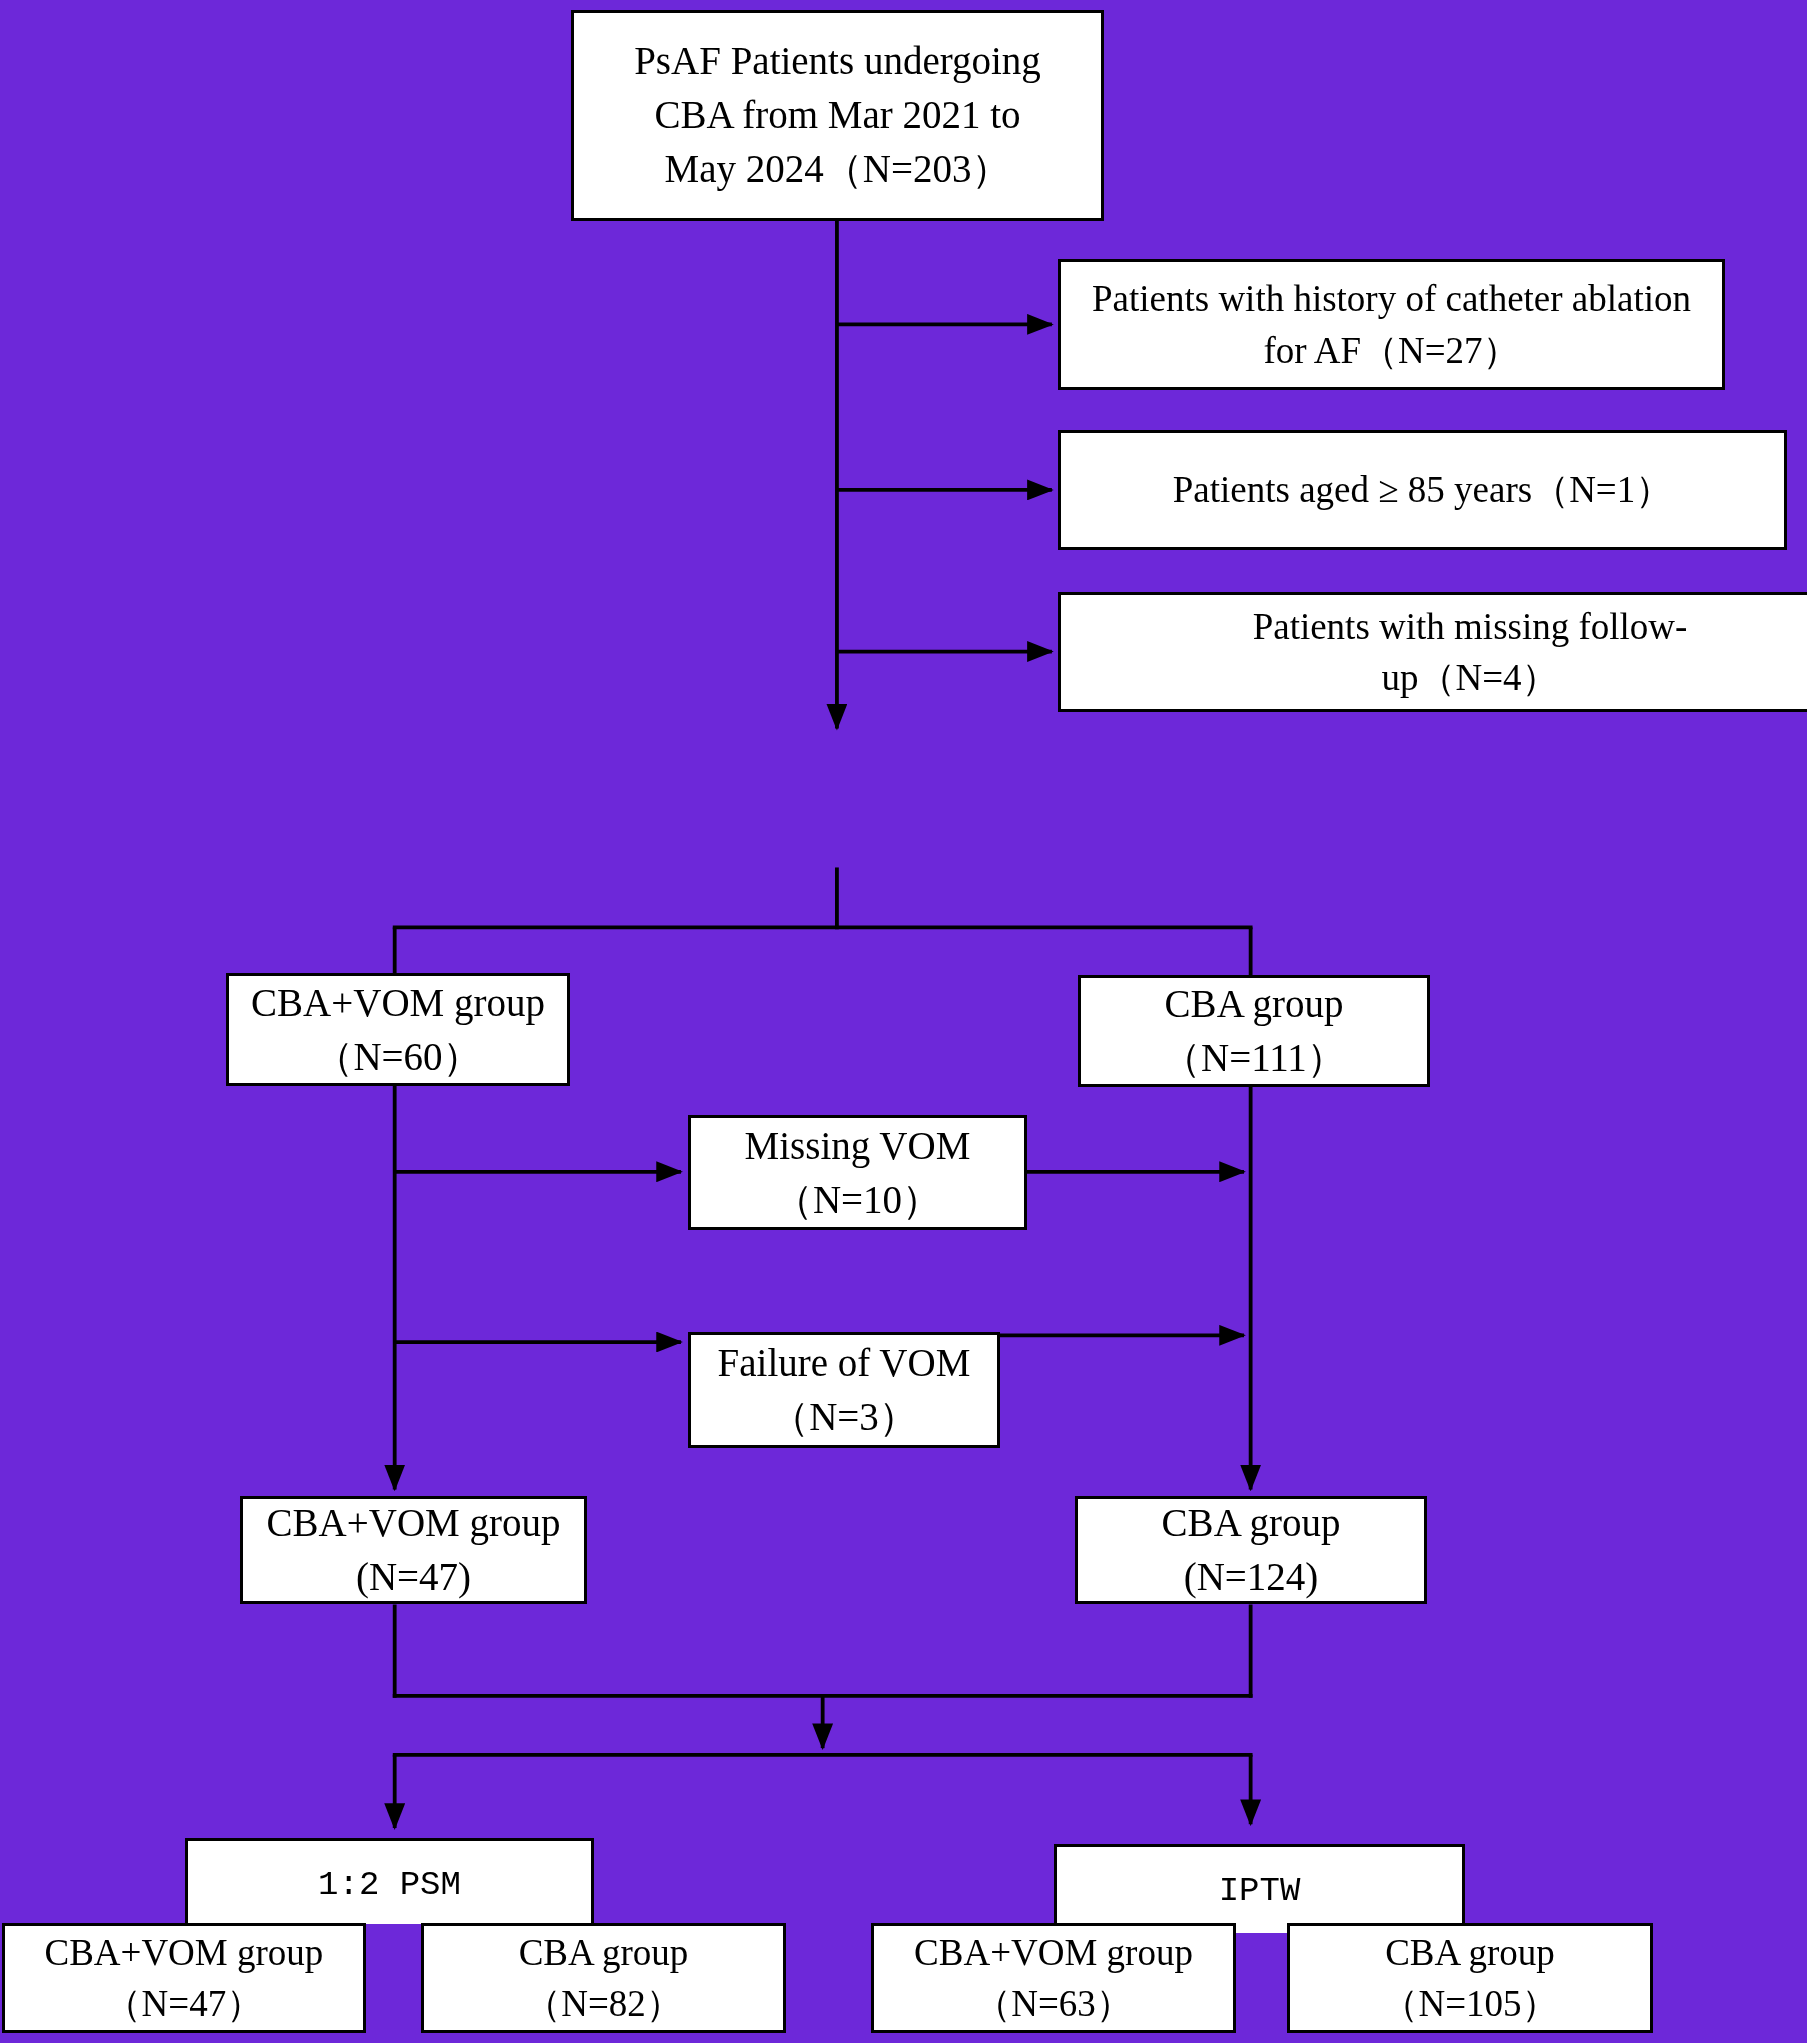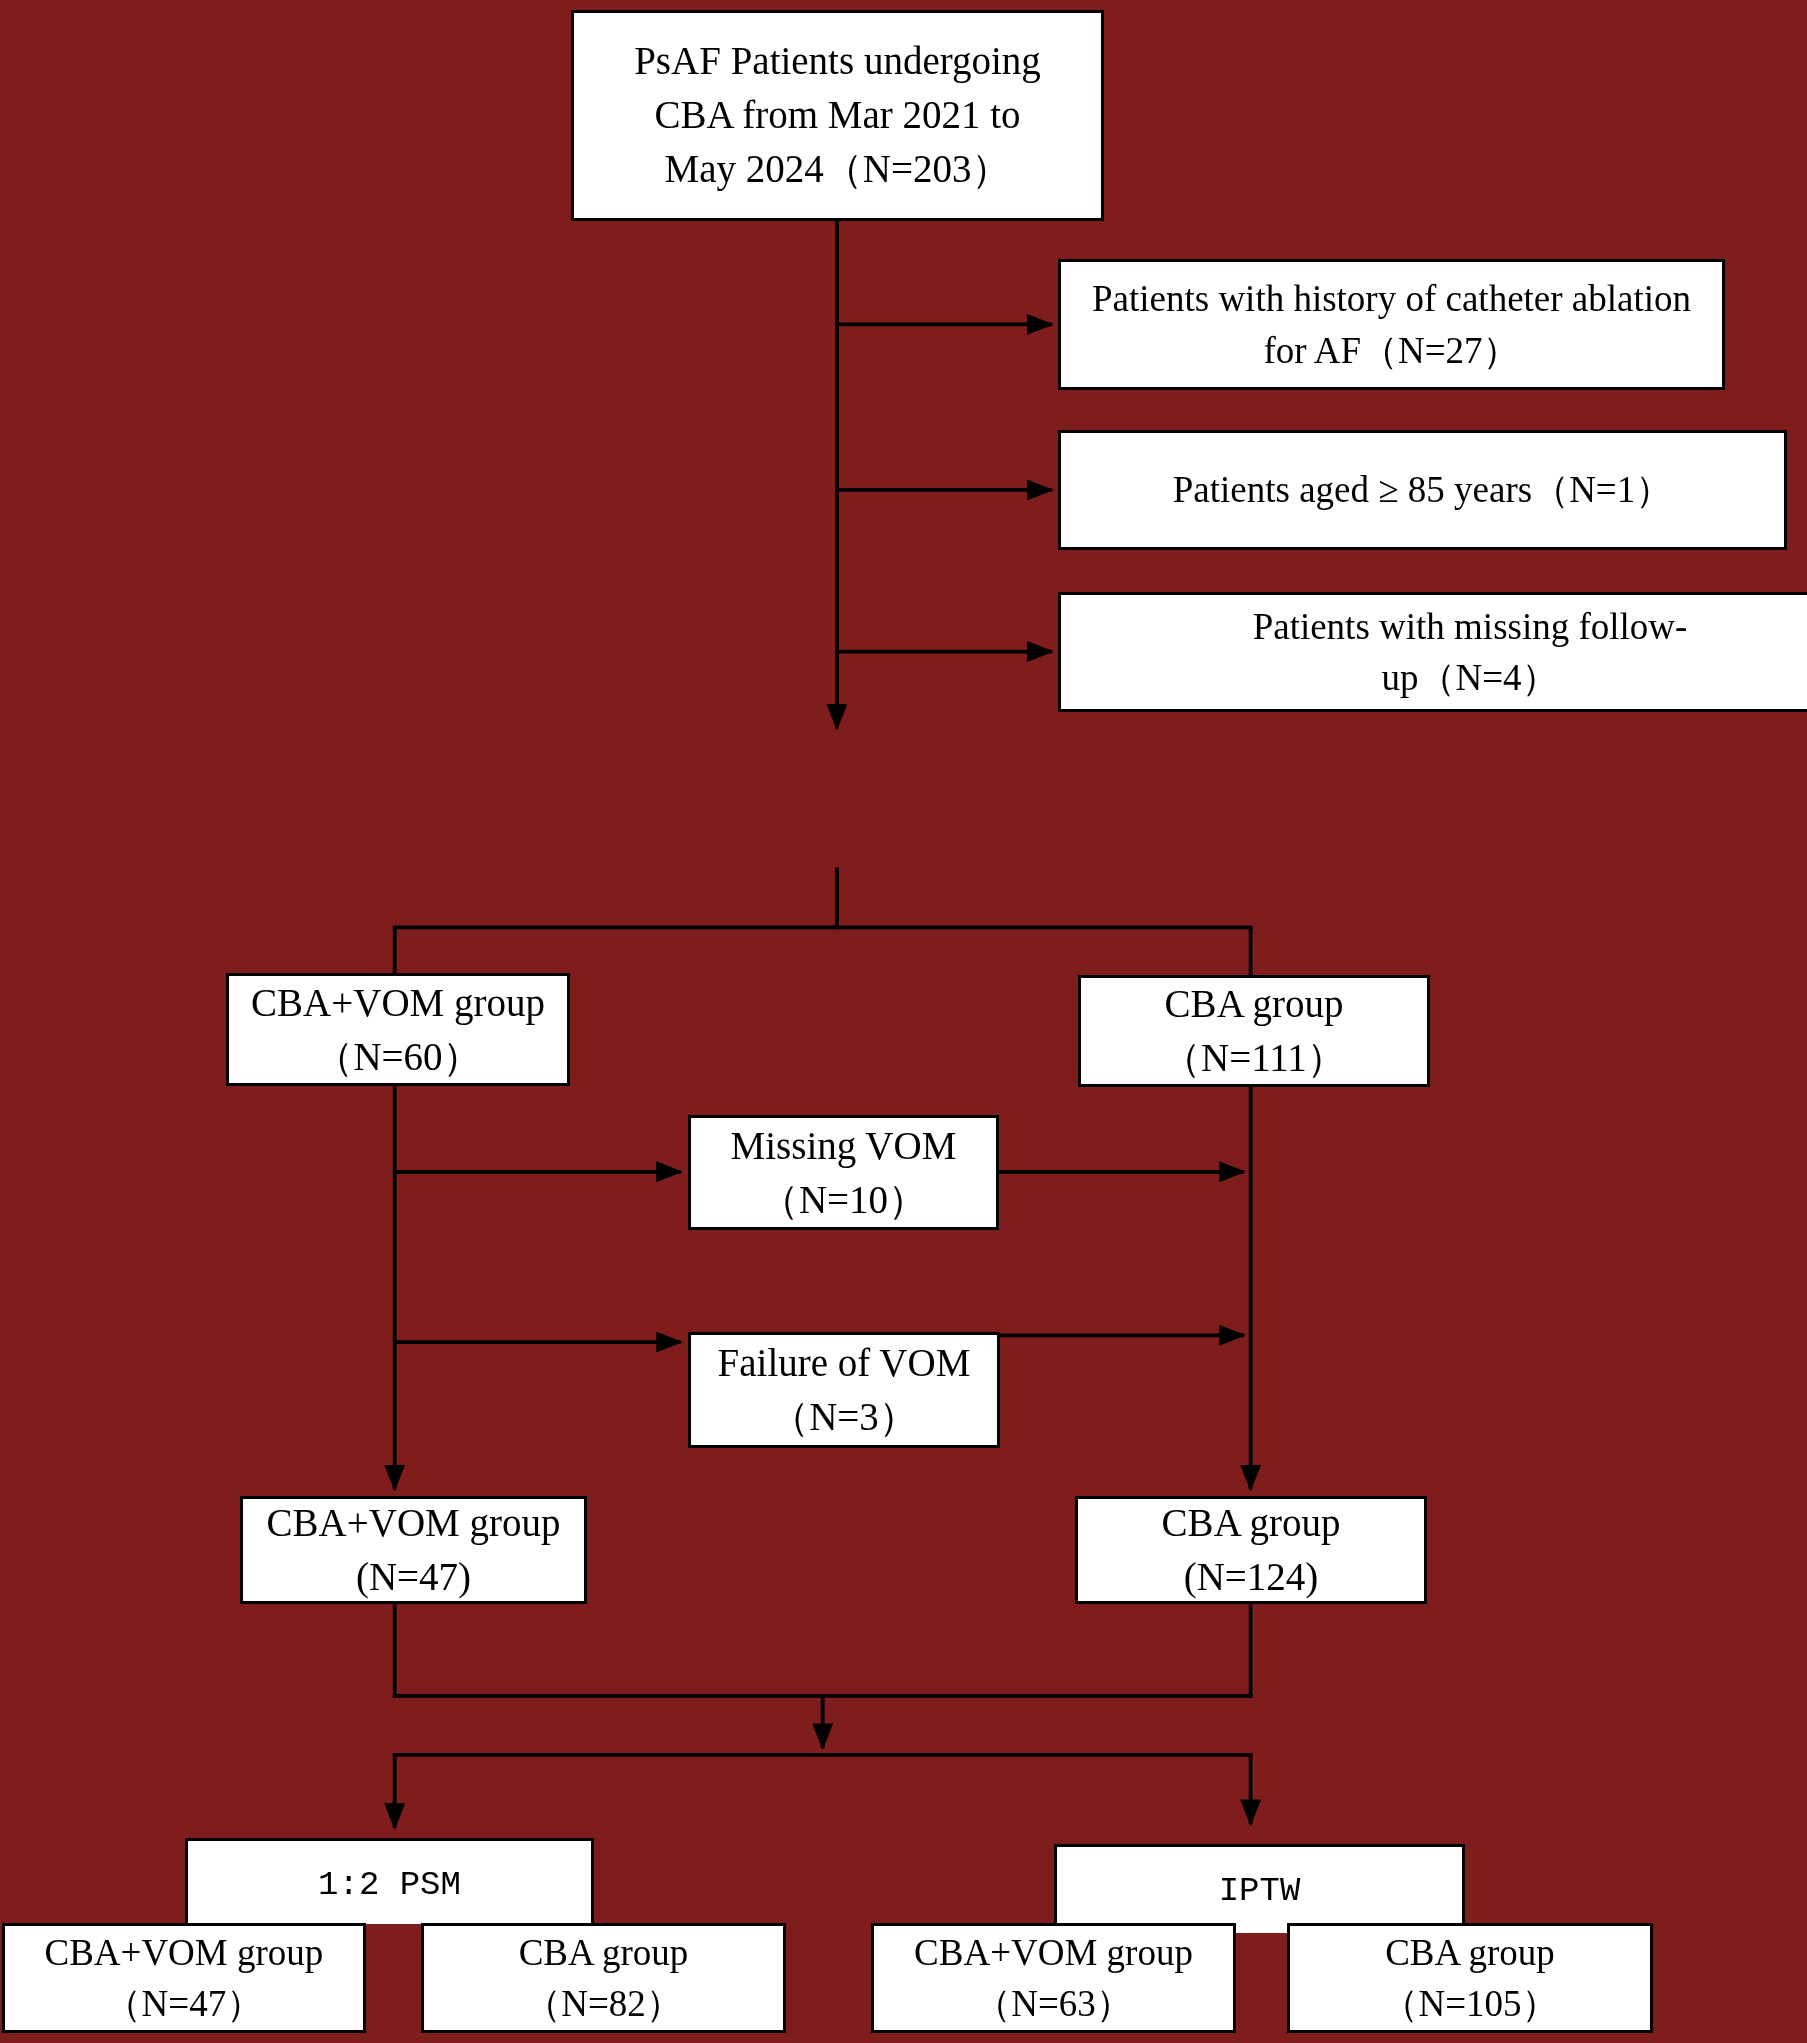--- a/index.html
+++ b/index.html
@@ -4,21 +4,21 @@
 <style>
   html, body {
     margin: 0;
     padding: 0;
     background: #ffffff;
   }
   #diagram {
     position: relative;
     width: 1807px;
     height: 2044px;
-    background: #7f1d1d;
+    background: #6d28d9;
     font-family: "Liberation Serif", "DejaVu Serif", serif;
     color: #000000;
   }
   #connectors {
     position: absolute;
     left: 0; top: 0;
     width: 1807px; height: 2044px;
   }
   .box {
     position: absolute;
@@ -118,21 +118,21 @@
   <div class="box" style="left:226px; top:973px; width:344px; height:113px;">
     <div class="line">CBA+VOM group</div>
     <div class="line">（N=60）</div>
   </div>
 
   <div class="box" style="left:1078px; top:975px; width:352px; height:112px;">
     <div class="line">CBA group</div>
     <div class="line">（N=111）</div>
   </div>
 
-  <div class="box" style="left:688px; top:1115px; width:311px; height:115px;">
+  <div class="box" style="left:688px; top:1115px; width:339px; height:115px;">
     <div class="line">Missing VOM</div>
     <div class="line">（N=10）</div>
   </div>
 
   <div class="box" style="left:688px; top:1332px; width:312px; height:116px;">
     <div class="line">Failure of VOM</div>
     <div class="line">（N=3）</div>
   </div>
 
   <div class="box" style="left:240px; top:1496px; width:347px; height:108px;">

